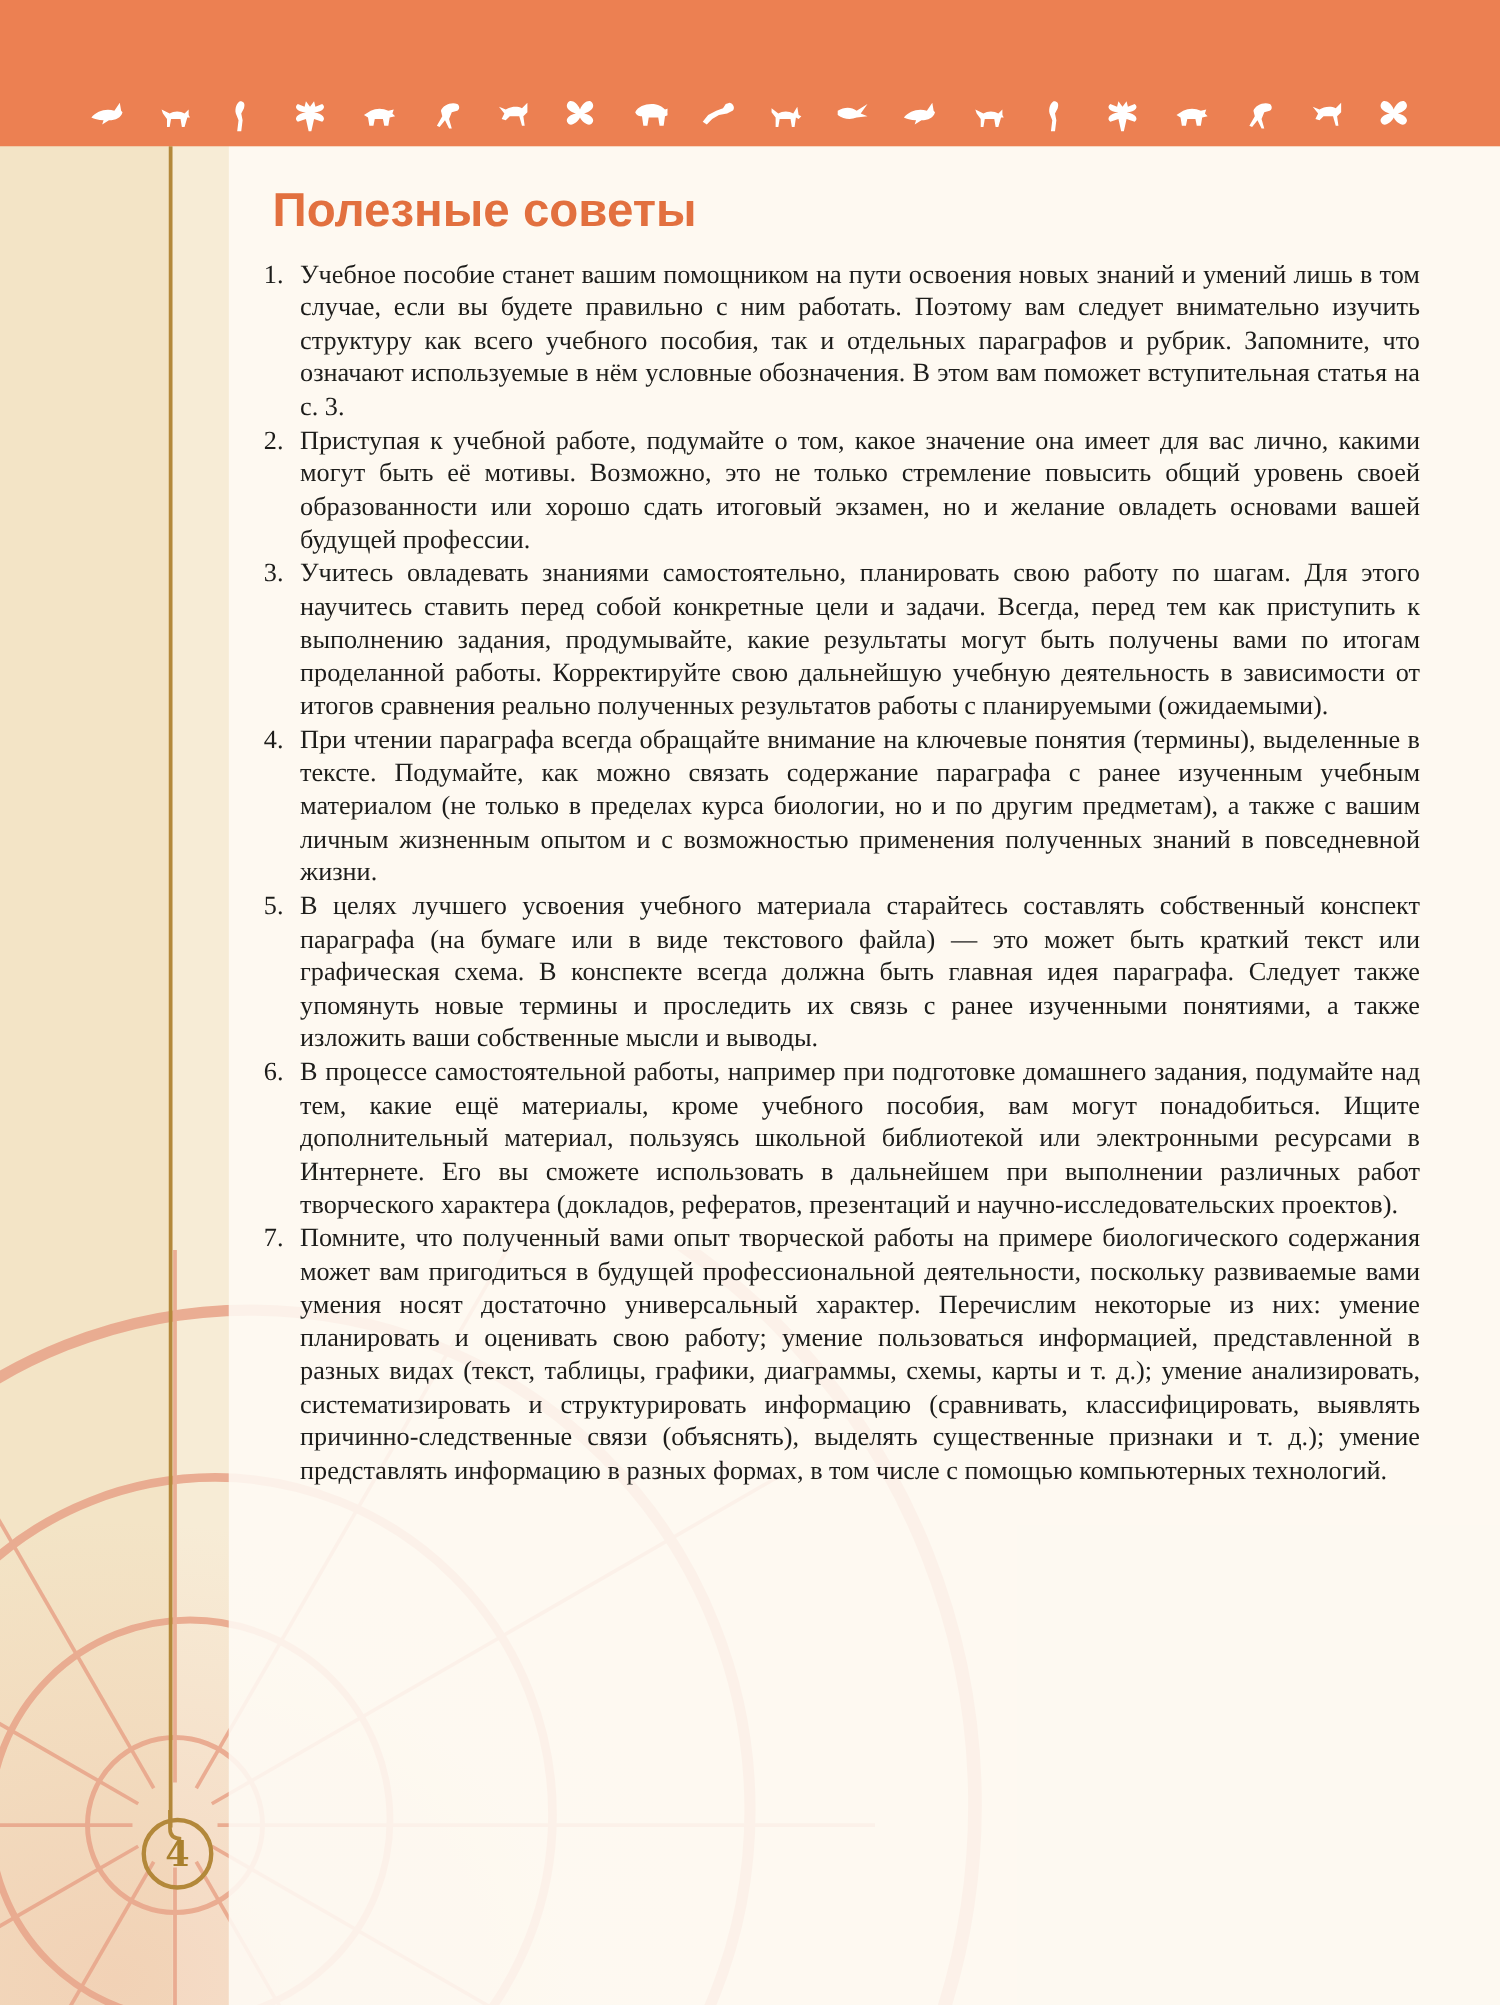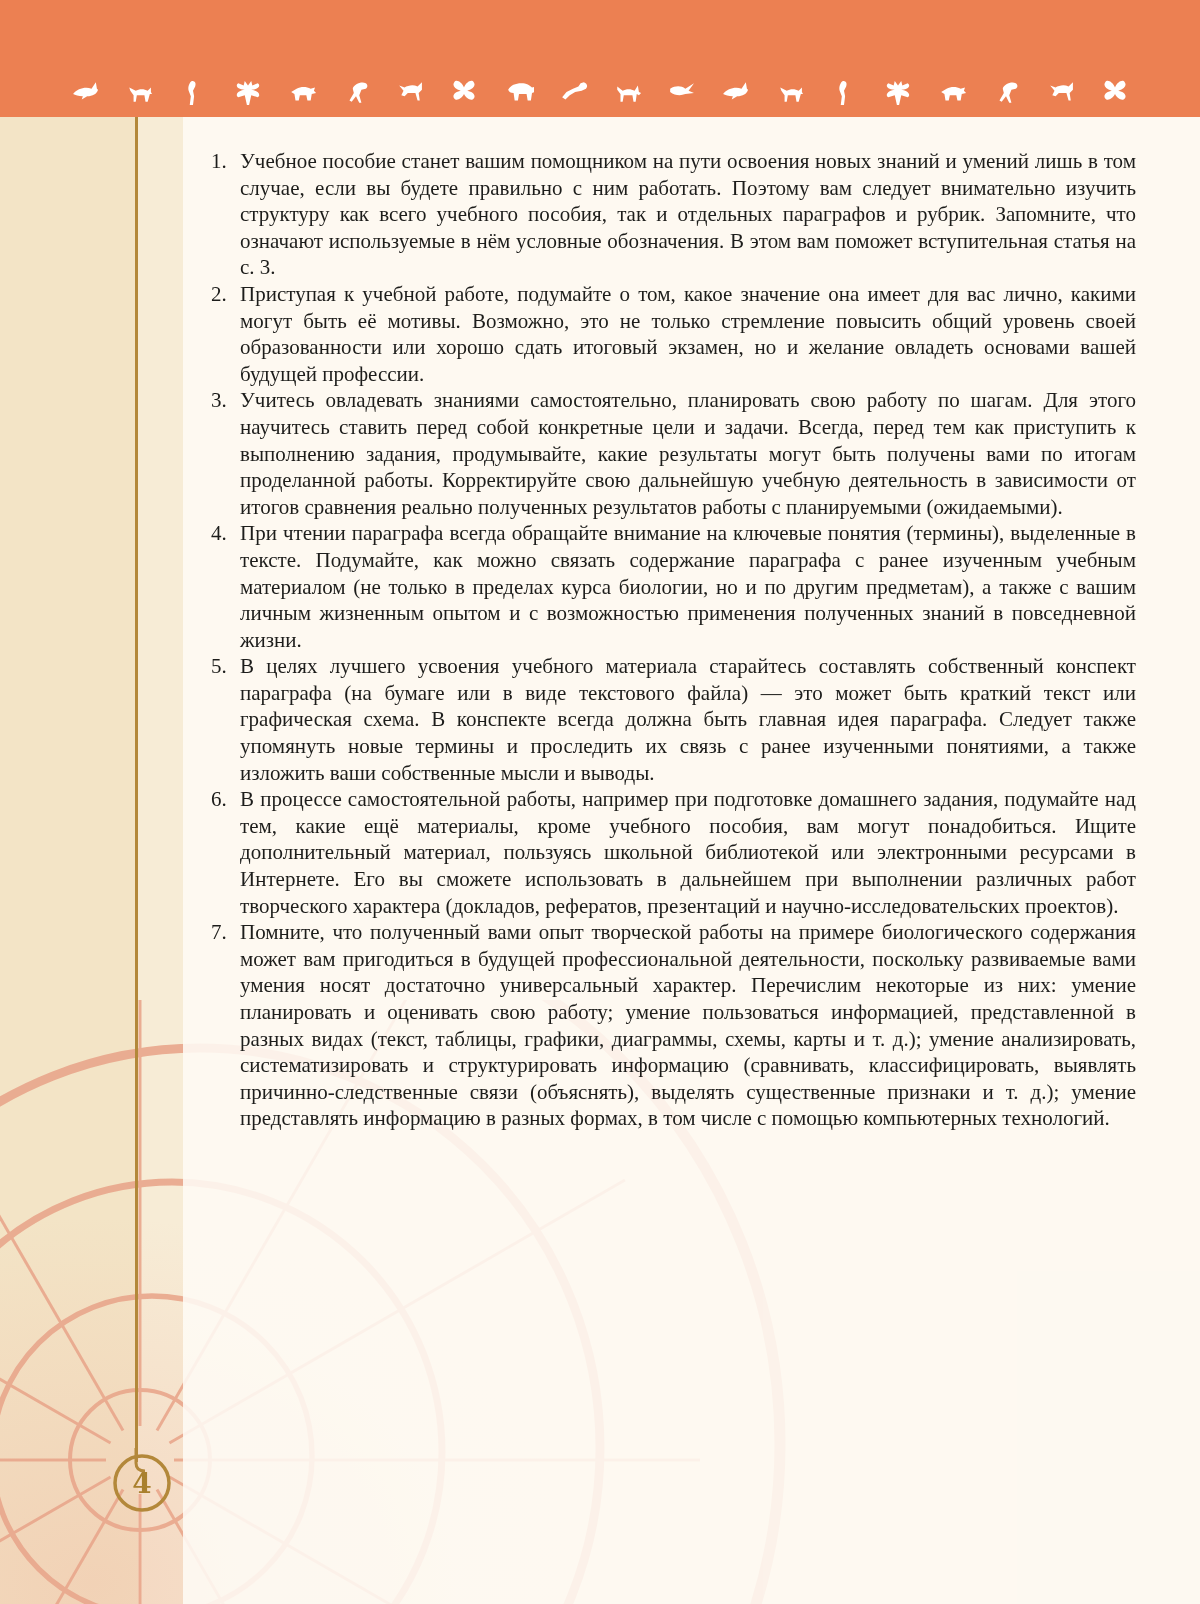--- a/index.html
+++ b/index.html
@@ -89,20 +89,21 @@
       </g>
     <circle cx="140" cy="460" r="70" stroke-width="4"></circle>
     <circle cx="152" cy="456" r="160" stroke-width="5.5"></circle>
     <circle cx="172" cy="452" r="270" stroke-width="7"></circle>
     <circle cx="200" cy="448" r="400" stroke-width="9"></circle>
     <circle cx="235" cy="444" r="545" stroke-width="11"></circle>
   </g>
 </svg>
 
 <main class="panel">
+  <h1 class="title">Полезные советы</h1>
   <ol class="tips">
     <li>
       <span class="num">1.</span>
       <span class="txt">Учебное пособие станет вашим помощником на пути освоения новых знаний и умений лишь в том случае, если вы будете правильно с ним работать. Поэтому вам следует внимательно изучить структуру как всего учебного пособия, так и отдельных параграфов и рубрик. Запомните, что означают используемые в нём условные обозначения. В этом вам поможет вступительная статья на с. 3.</span>
     </li>
     <li>
       <span class="num">2.</span>
       <span class="txt">Приступая к учебной работе, подумайте о том, какое значение она имеет для вас лично, какими могут быть её мотивы. Возможно, это не только стремление повысить общий уровень своей образованности или хорошо сдать итоговый экзамен, но и желание овладеть основами вашей будущей профессии.</span>
     </li>
     <li>

